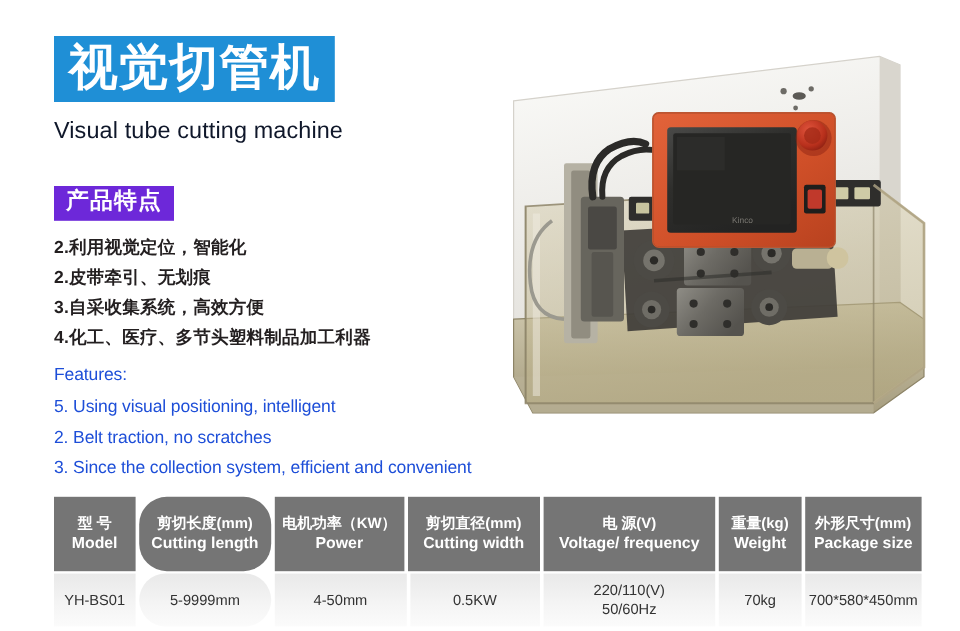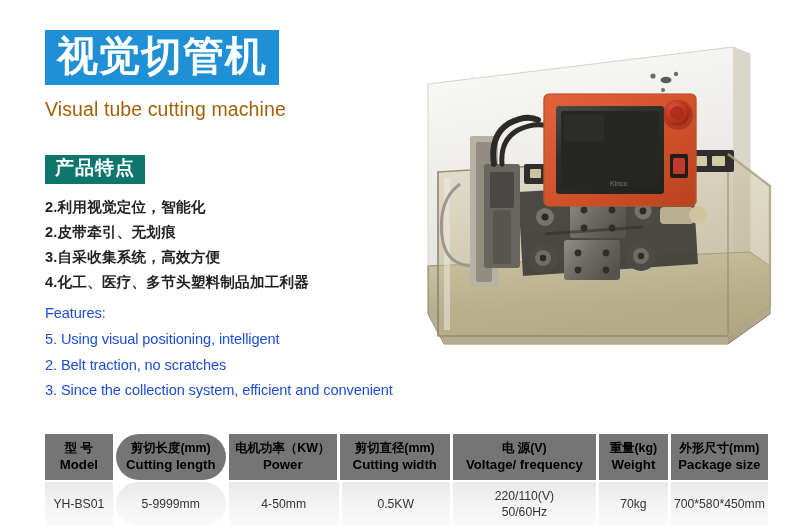--- a/index.html
+++ b/index.html
@@ -38,29 +38,29 @@
     font-weight: bold;
     letter-spacing: 1px;
     padding: 4px 12px 7px 12px;
     line-height: 1.08;
     white-space: nowrap;
   }
 
   .title-sub {
     margin-top: 13px;
     font-size: 19.5px;
-    color: #a16207;
+    color: #0f172a;
     letter-spacing: 0.1px;
     font-weight: normal;
   }
 
   .feat-badge {
     display: inline-block;
     margin-top: 34px;
-    background: #0f766e;
+    background: #6d28d9;
     color: #ffffff;
     font-size: 19px;
     font-weight: bold;
     letter-spacing: 1px;
     padding: 3px 10px 5px 10px;
     line-height: 1.1;
     white-space: nowrap;
   }
 
   .cn-list {
@@ -110,29 +110,28 @@
   }
   .spec-row {
     display: flex;
     width: 100%;
     gap: 3px;
   }
   .spec-row.body-row { margin-top: 2px; }
 
   .hcell {
     background: #757575;
-    color: #000000;
+    color: #ffffff;
     display: flex;
     flex-direction: column;
     align-items: center;
     justify-content: center;
-    height: 46px;
+    height: 62px;
     box-sizing: border-box;
     padding: 0 2px;
-    margin-top: 20px;
   }
   .hcell .cn {
     font-size: 12.4px;
     font-weight: bold;
     line-height: 1.25;
     white-space: nowrap;
   }
   .hcell .en {
     font-size: 13.2px;
     font-weight: bold;

